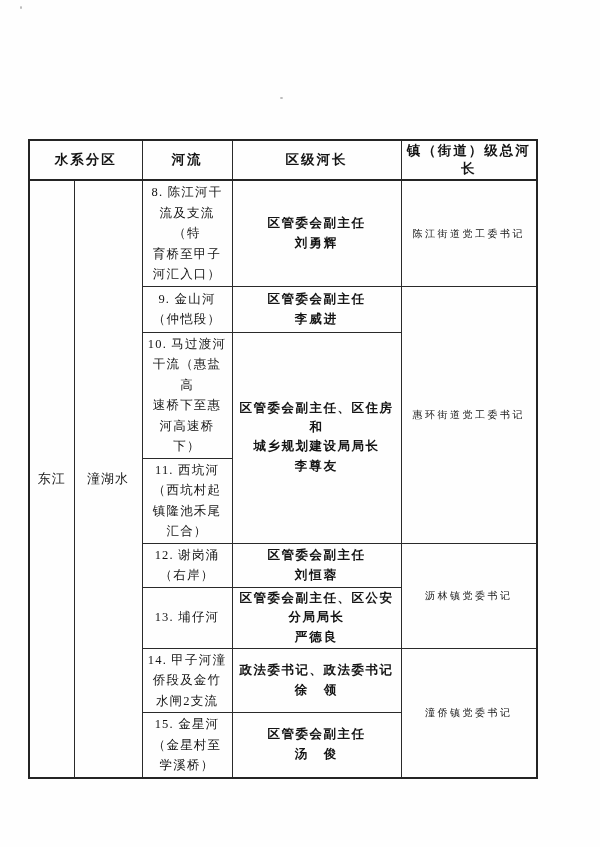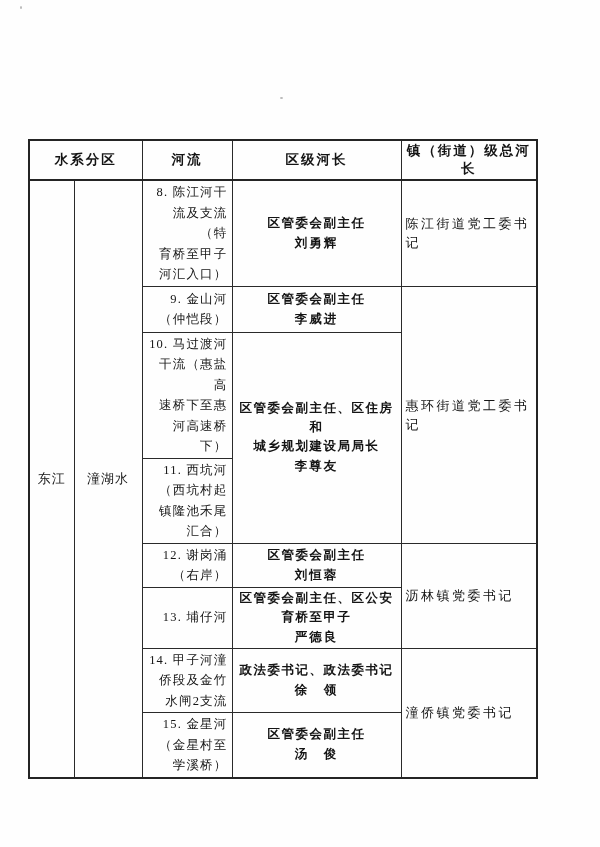--- a/index.html
+++ b/index.html
@@ -58,42 +58,43 @@
   tr.h-r15  { height: 56px; }
   .basin-cell {
     text-align: center;
     font-weight: normal;
     font-size: 13px;
     letter-spacing: 1px;
   }
   .river-cell {
     font-size: 12.5px;
     line-height: 20.5px;
-    text-align: right;
+    text-align: center;
     white-space: pre-line;
     letter-spacing: 1.2px;
     padding-left: 5px;
   }
   .chief-cell {
     text-align: center;
     font-size: 12.5px;
     line-height: 19px;
   }
   .chief-title {
     letter-spacing: 1.5px;
     white-space: pre-line;
     font-weight: bold;
   }
   .chief-name {
     font-weight: bold;
     letter-spacing: 2px;
     margin-top: 1px;
   }
   .town-cell {
-    font-size: 13px;
+    text-align: center;
+    font-size: 10px;
     letter-spacing: 2.5px;
     line-height: 19px;
   }
 </style>
 </head>
 <body>
 
 <div class="page">
   <div class="speck" style="left:20px;top:6px;width:2px;height:3px;"></div>
   <div class="speck" style="left:280px;top:97px;width:3px;height:2px;"></div>
@@ -165,21 +166,21 @@
         <div class="chief-title">区管委会副主任</div>
         <div class="chief-name">刘恒蓉</div>
       </td>
       <td class="town-cell" rowspan="2">沥林镇党委书记</td>
     </tr>
 
     <tr class="h-r13">
       <td class="river-cell">13. 埔仔河</td>
       <td class="chief-cell">
         <div class="chief-title">区管委会副主任、区公安
-育桥至甲子</div>
+分局局长</div>
         <div class="chief-name">严德良</div>
       </td>
     </tr>
 
     <tr class="h-r14">
       <td class="river-cell">14. 甲子河潼
 侨段及金竹
 水闸2支流</td>
       <td class="chief-cell">
         <div class="chief-title">政法委书记、政法委书记</div>

